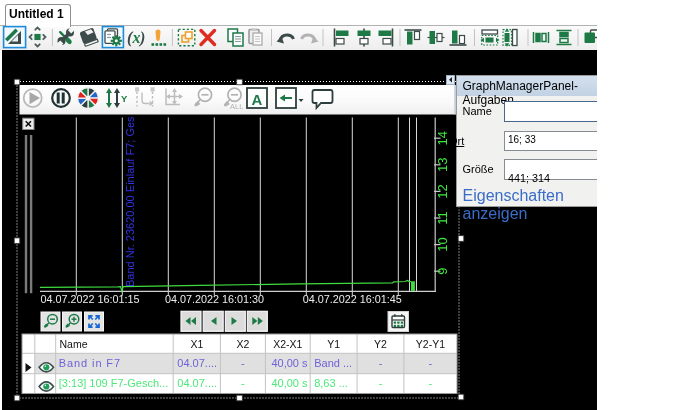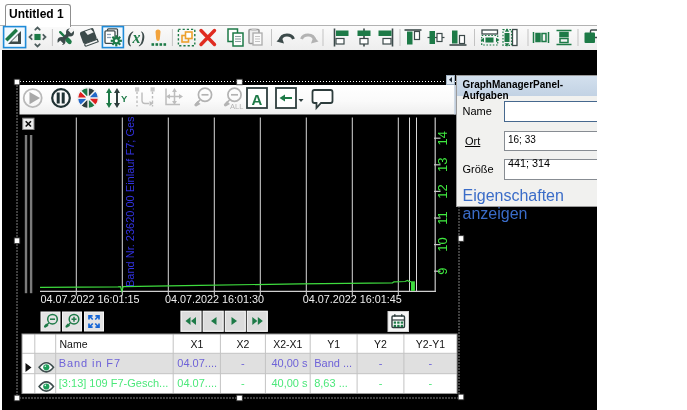--- a/index.html
+++ b/index.html
@@ -478,29 +478,29 @@
     </g>
   </svg>
 
   <div class="abs" style="left:445.5px;top:75px;width:9px;height:9.5px;background:#dfe9f3;border:1px solid #9fb0c2;box-sizing:border-box;"></div>
   <svg class="abs" style="left:445.5px;top:75px;" width="9" height="9.5">
       <path d="M6 2 L3 4.7 L6 7.4 Z" fill="#17222d"></path>
     </svg>
 
   <div class="abs" style="left:456px;top:75px;width:201px;height:131.5px;background:#f1f1ef;border:1px solid #9b9b9b;box-sizing:border-box;box-shadow:2px 2px 4px rgba(0,0,0,0.45);"></div>
   <div class="abs" style="left:457px;top:76px;width:199px;height:20px;background:linear-gradient(#d3e0ee,#c2d2e4);"></div>
-  <div class="abs" style="left:462.5px;top:78.5px;font-size:10px;font-weight:bold;color:#000;">GraphManagerPanel-Aufgaben</div>
+  <div class="abs" style="left:462.5px;top:78.5px;font-size:12px;font-weight:normal;color:#000;">GraphManagerPanel-Aufgaben</div>
 
   <div class="abs" style="left:462.5px;top:105px;font-size:11px;color:#000;">Name</div>
   <div class="abs" style="left:503.5px;top:101px;width:150px;height:21px;background:#fff;border:1px solid #46688e;box-sizing:border-box;"></div>
   <div class="abs" style="left:637.8px;top:104px;width:1.2px;height:13px;background:#000;"></div>
 
-  <div class="abs" style="left:465px;top:134.5px;font-size:11px;color:#000;text-decoration:underline;">Ort</div>
+  <div class="abs" style="left:449px;top:134.5px;font-size:11px;color:#000;text-decoration:underline;">Ort</div>
   <div class="abs" style="left:503.5px;top:130.5px;width:150px;height:20.5px;background:#fff;border:1px solid #878c92;box-sizing:border-box;"></div>
   <div class="abs" style="left:508px;top:134px;font-size:10px;color:#000;">16; 33</div>
 
   <div class="abs" style="left:462.5px;top:163px;font-size:11px;color:#000;">Größe</div>
   <div class="abs" style="left:503.5px;top:158.5px;width:150px;height:21px;background:#fff;border:1px solid #878c92;box-sizing:border-box;"></div>
-  <div class="abs" style="left:508px;top:157px;font-size:10.8px;color:#000;">441; 314</div>
+  <div class="abs" style="left:508px;top:172px;font-size:10.8px;color:#000;">441; 314</div>
 
   <div class="abs" style="left:462.5px;top:186.5px;font-size:16px;color:#3a6cc8;">Eigenschaften anzeigen</div>
 
 </div>
 
 </body></html>

